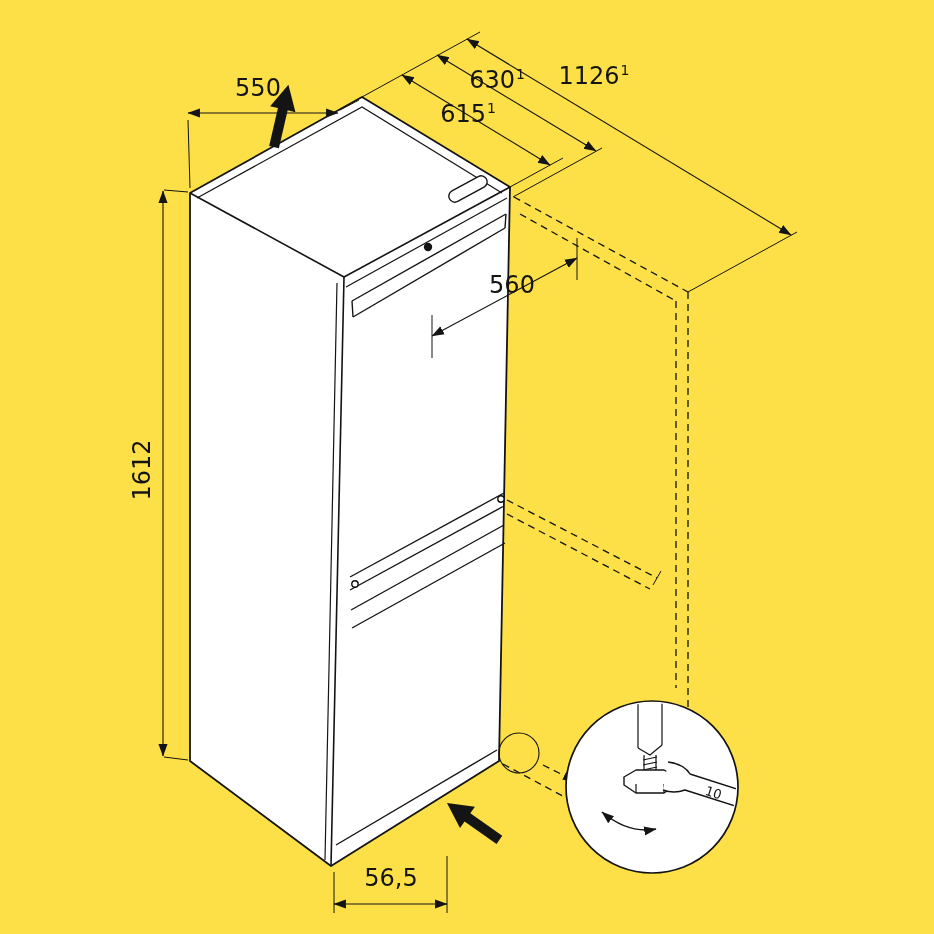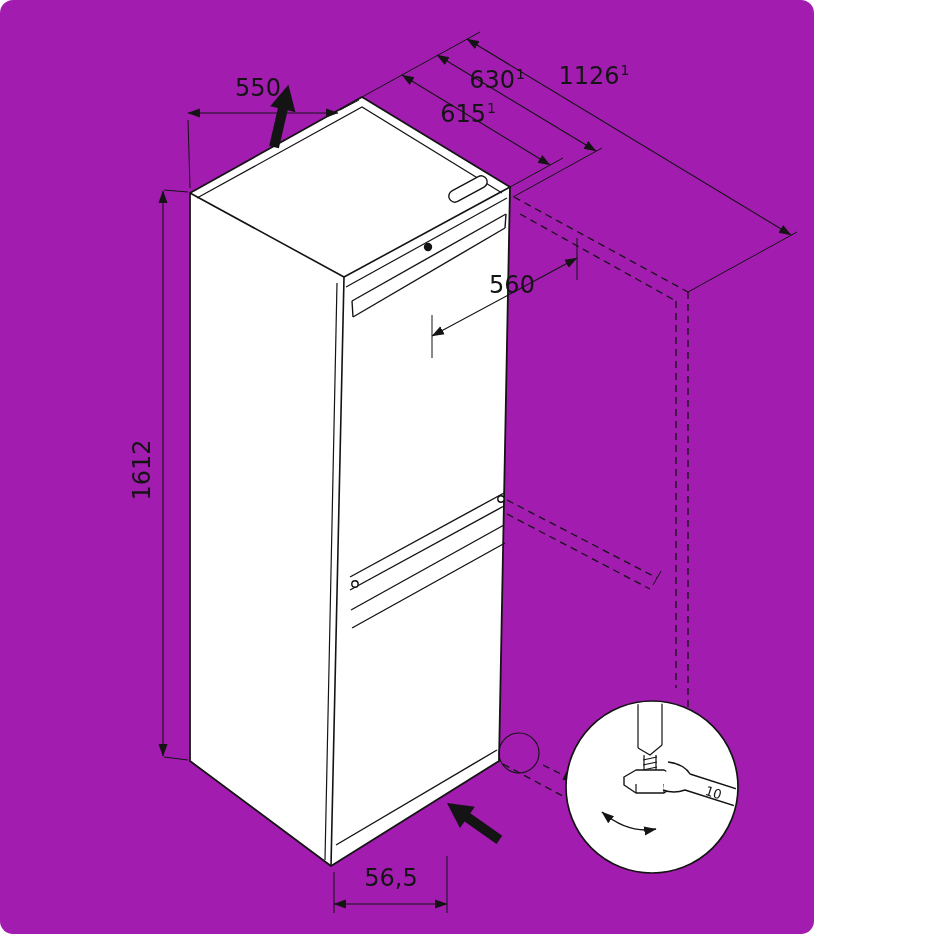--- a/index.html
+++ b/index.html
@@ -1,17 +1,17 @@
 <!DOCTYPE html>
 <html><head>
 <meta charset="utf-8">
 <style>
   html,body{margin:0;padding:0;background:#fff;}
-  .stage{width:814px;height:934px;position:relative;background:#a21caf;overflow:hidden;
-         font-family:"DejaVu Sans","Liberation Sans",sans-serif;border-radius:13px;}
+  .stage{width:934px;height:934px;position:relative;background:#fde047;overflow:hidden;
+         font-family:"DejaVu Sans","Liberation Sans",sans-serif;}
   svg{display:block;}
   text{fill:#141414;font-family:"DejaVu Sans","Liberation Sans",sans-serif;font-size:24px;}
   .sup{font-size:14px;}
   .small{font-size:13px;}
   .outline{fill:#ffffff;stroke:#141414;stroke-width:1.8;stroke-linejoin:round;}
   .edge{fill:none;stroke:#141414;stroke-width:1.6;stroke-linejoin:round;}
   .detail{fill:none;stroke:#141414;stroke-width:1.2;}
   .rail{fill:none;stroke:#141414;stroke-width:1.4;}
   .dash{fill:none;stroke:#141414;stroke-width:1.3;stroke-dasharray:7 5;}
   .dim{fill:none;stroke:#141414;stroke-width:1.1;}

